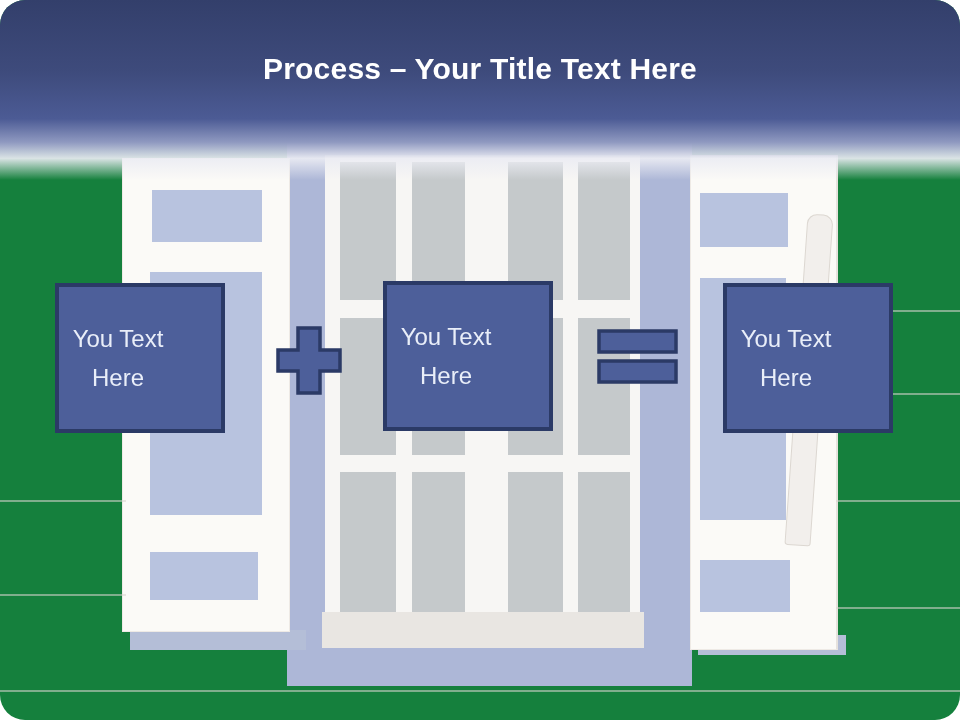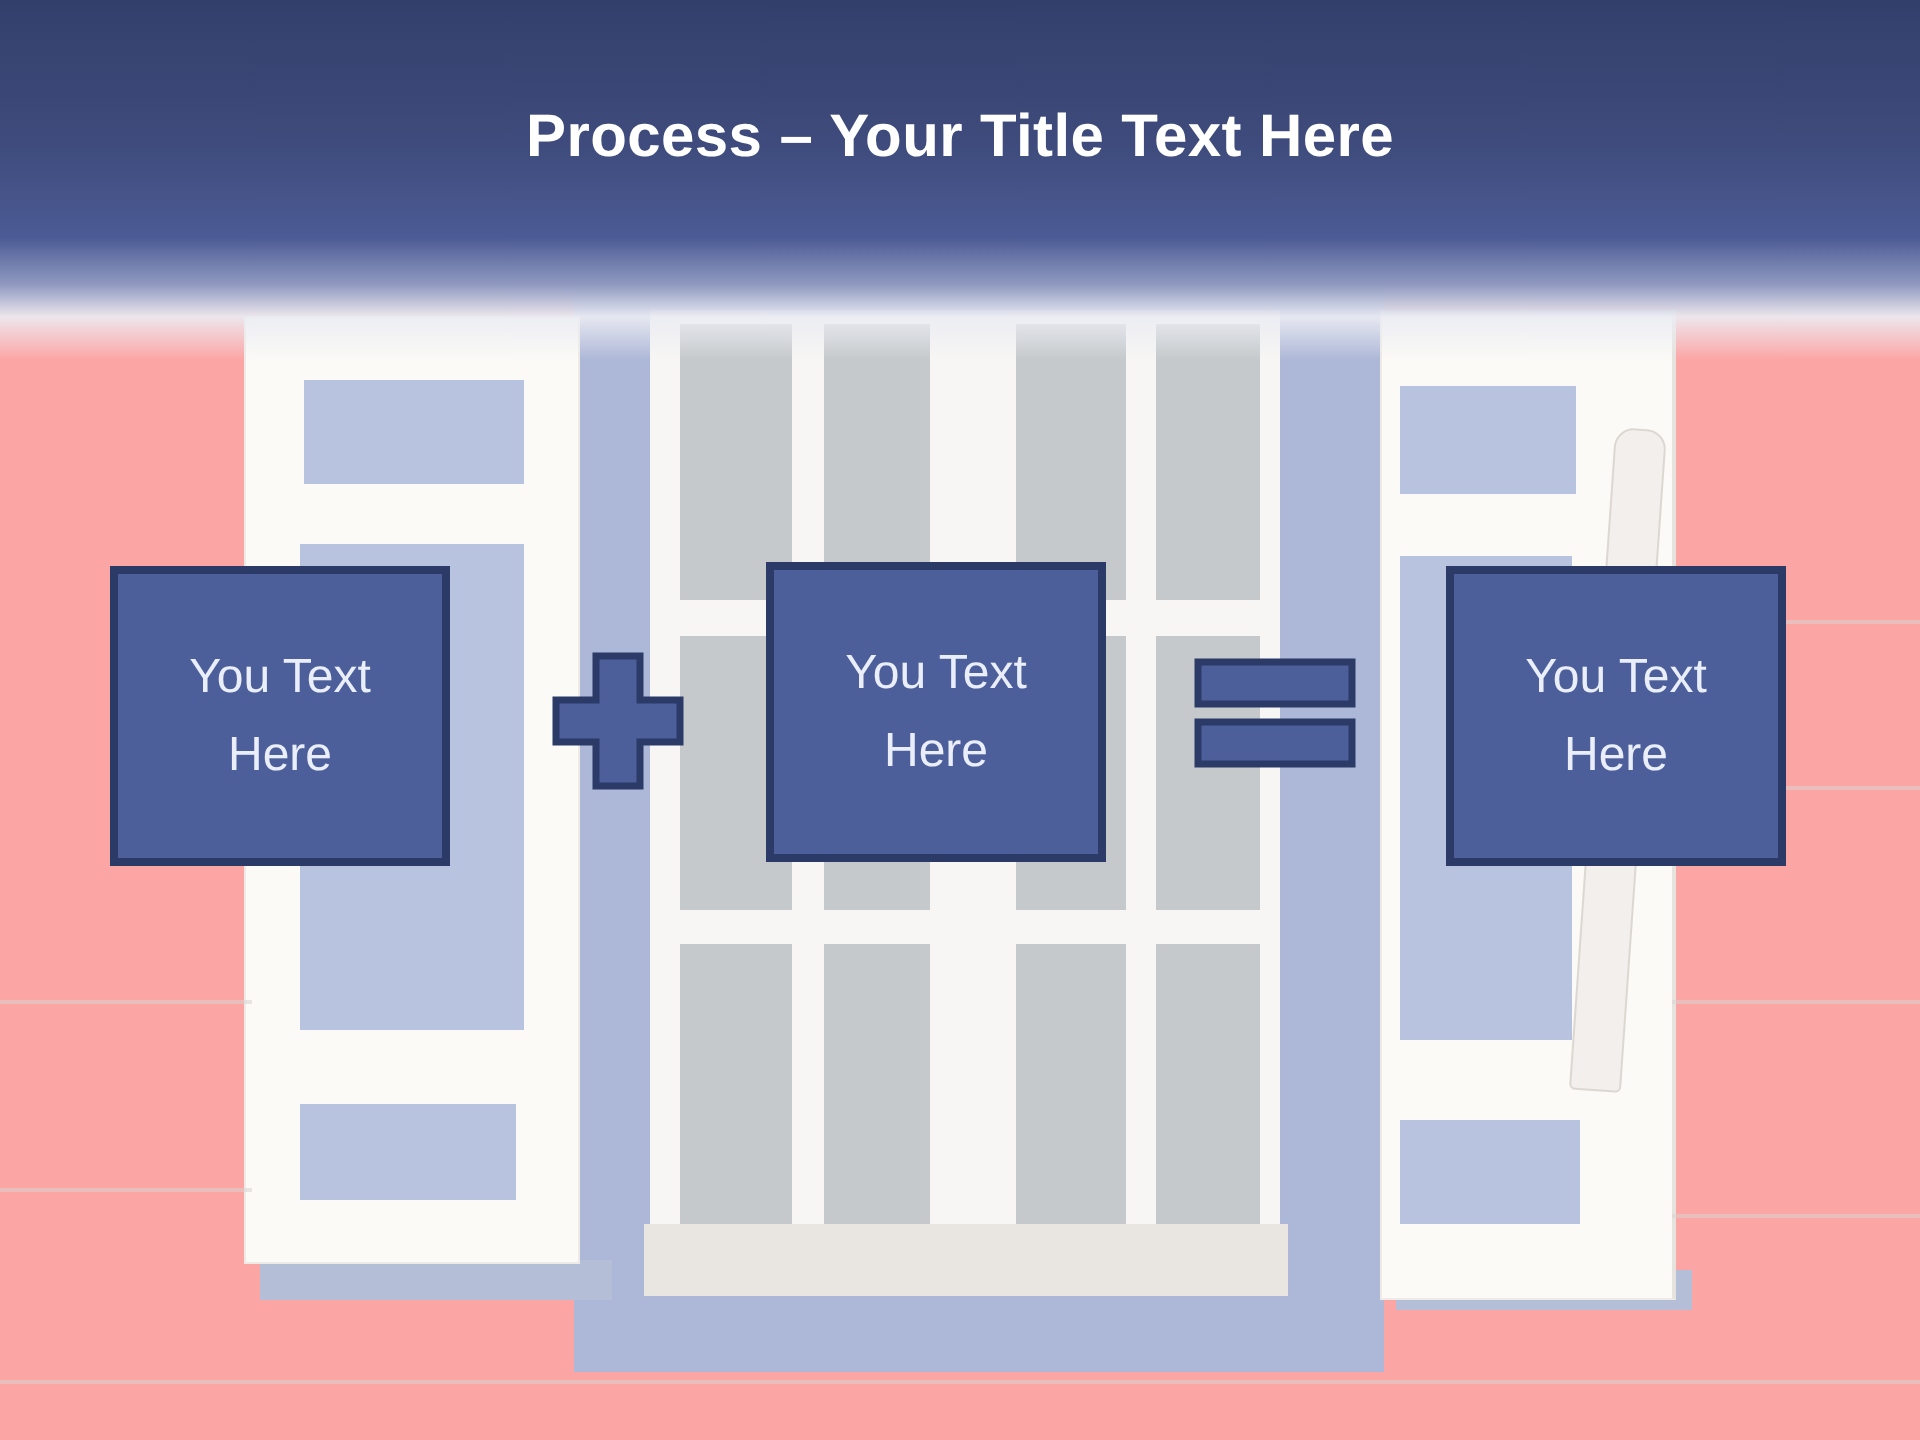--- a/index.html
+++ b/index.html
@@ -1,19 +1,19 @@
 <!DOCTYPE html>
 <html><head>
 <meta charset="utf-8">
 <style>
   * { margin:0; padding:0; box-sizing:border-box; }
   html,body { width:960px; height:720px; }
   body { font-family:"Liberation Sans", sans-serif; }
 
-  .slide { position:relative; width:960px; height:720px; overflow:hidden; background:#fca5a5; }
+  .slide { position:relative; width:960px; height:720px; overflow:hidden; background:#15803d;border-radius:25px; }
 
   
   .photo { position:absolute; inset:0; }
   .photo * { position:absolute; }
 
   .siding { background:#d9d4cf; opacity:.55; height:2px; }
   .s-l1 { left:0; width:126px; top:500px; }
   .s-l2 { left:0; width:126px; top:594px; }
   .s-r1 { left:836px; width:124px; top:310px; }
   .s-r2 { left:836px; width:124px; top:393px; }
@@ -56,21 +56,21 @@
   .header-band { position:absolute; left:0; top:0; width:960px; height:180px;
     background:linear-gradient(to bottom,
       #333f6b 0%, #3e4b7c 40%, #4c5b95 66%, #8f99c0 79%,
       rgba(235,236,243,.92) 88%, rgba(247,246,244,0) 100%); }
   .title { position:absolute; left:0; top:52px; width:960px; text-align:center;
            color:#ffffff; font-size:30px; letter-spacing:.2px; }
   .title .bold { font-weight:bold; }
 
   
   .pbox { position:absolute; width:170px; height:150px; background:#4d5f9a;
-          border:4px solid #2b3a66; display:flex; align-items:center; justify-content:center; }
+          border:4px solid #2b3a66; display:flex; align-items:center; justify-content:flex-start; }
   .pbox .lbl { display:block; width:118px; text-align:center; color:#e9eef9;
                font-size:24px; line-height:39px; }
   .pbox-1 { left:55px;  top:283px; }
   .pbox-2 { left:383px; top:281px; }
   .pbox-3 { left:723px; top:283px; }
 
   .op { position:absolute; }
   .op-plus   { left:276px; top:326px; }
   .op-equals { left:597px; top:329px; }
 </style>

